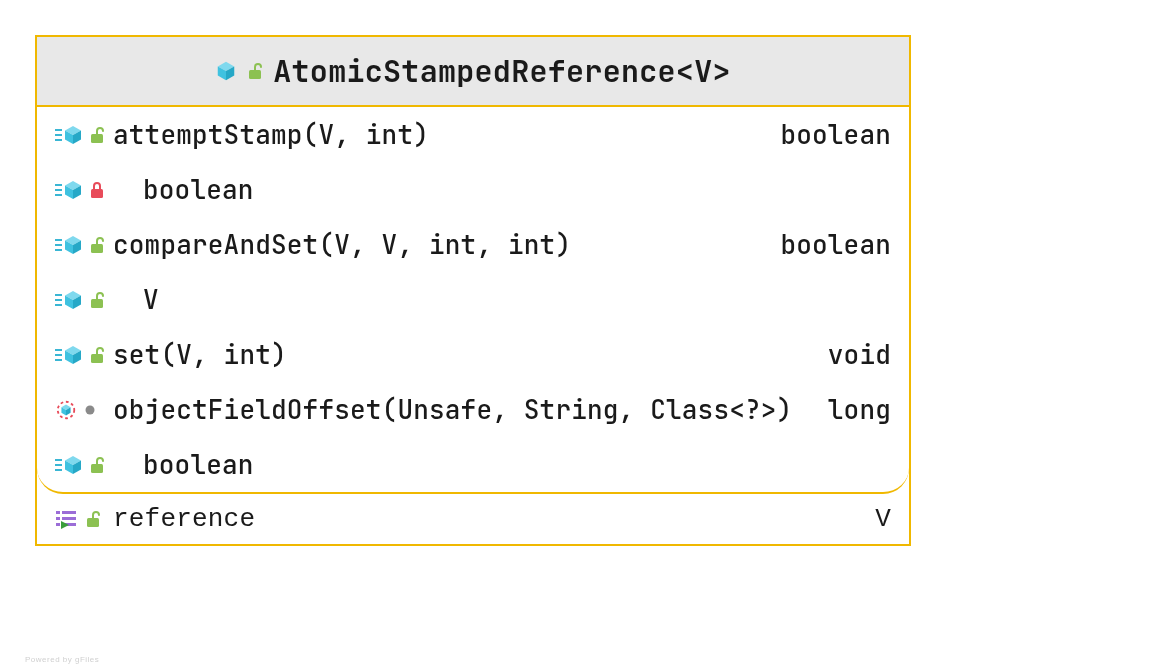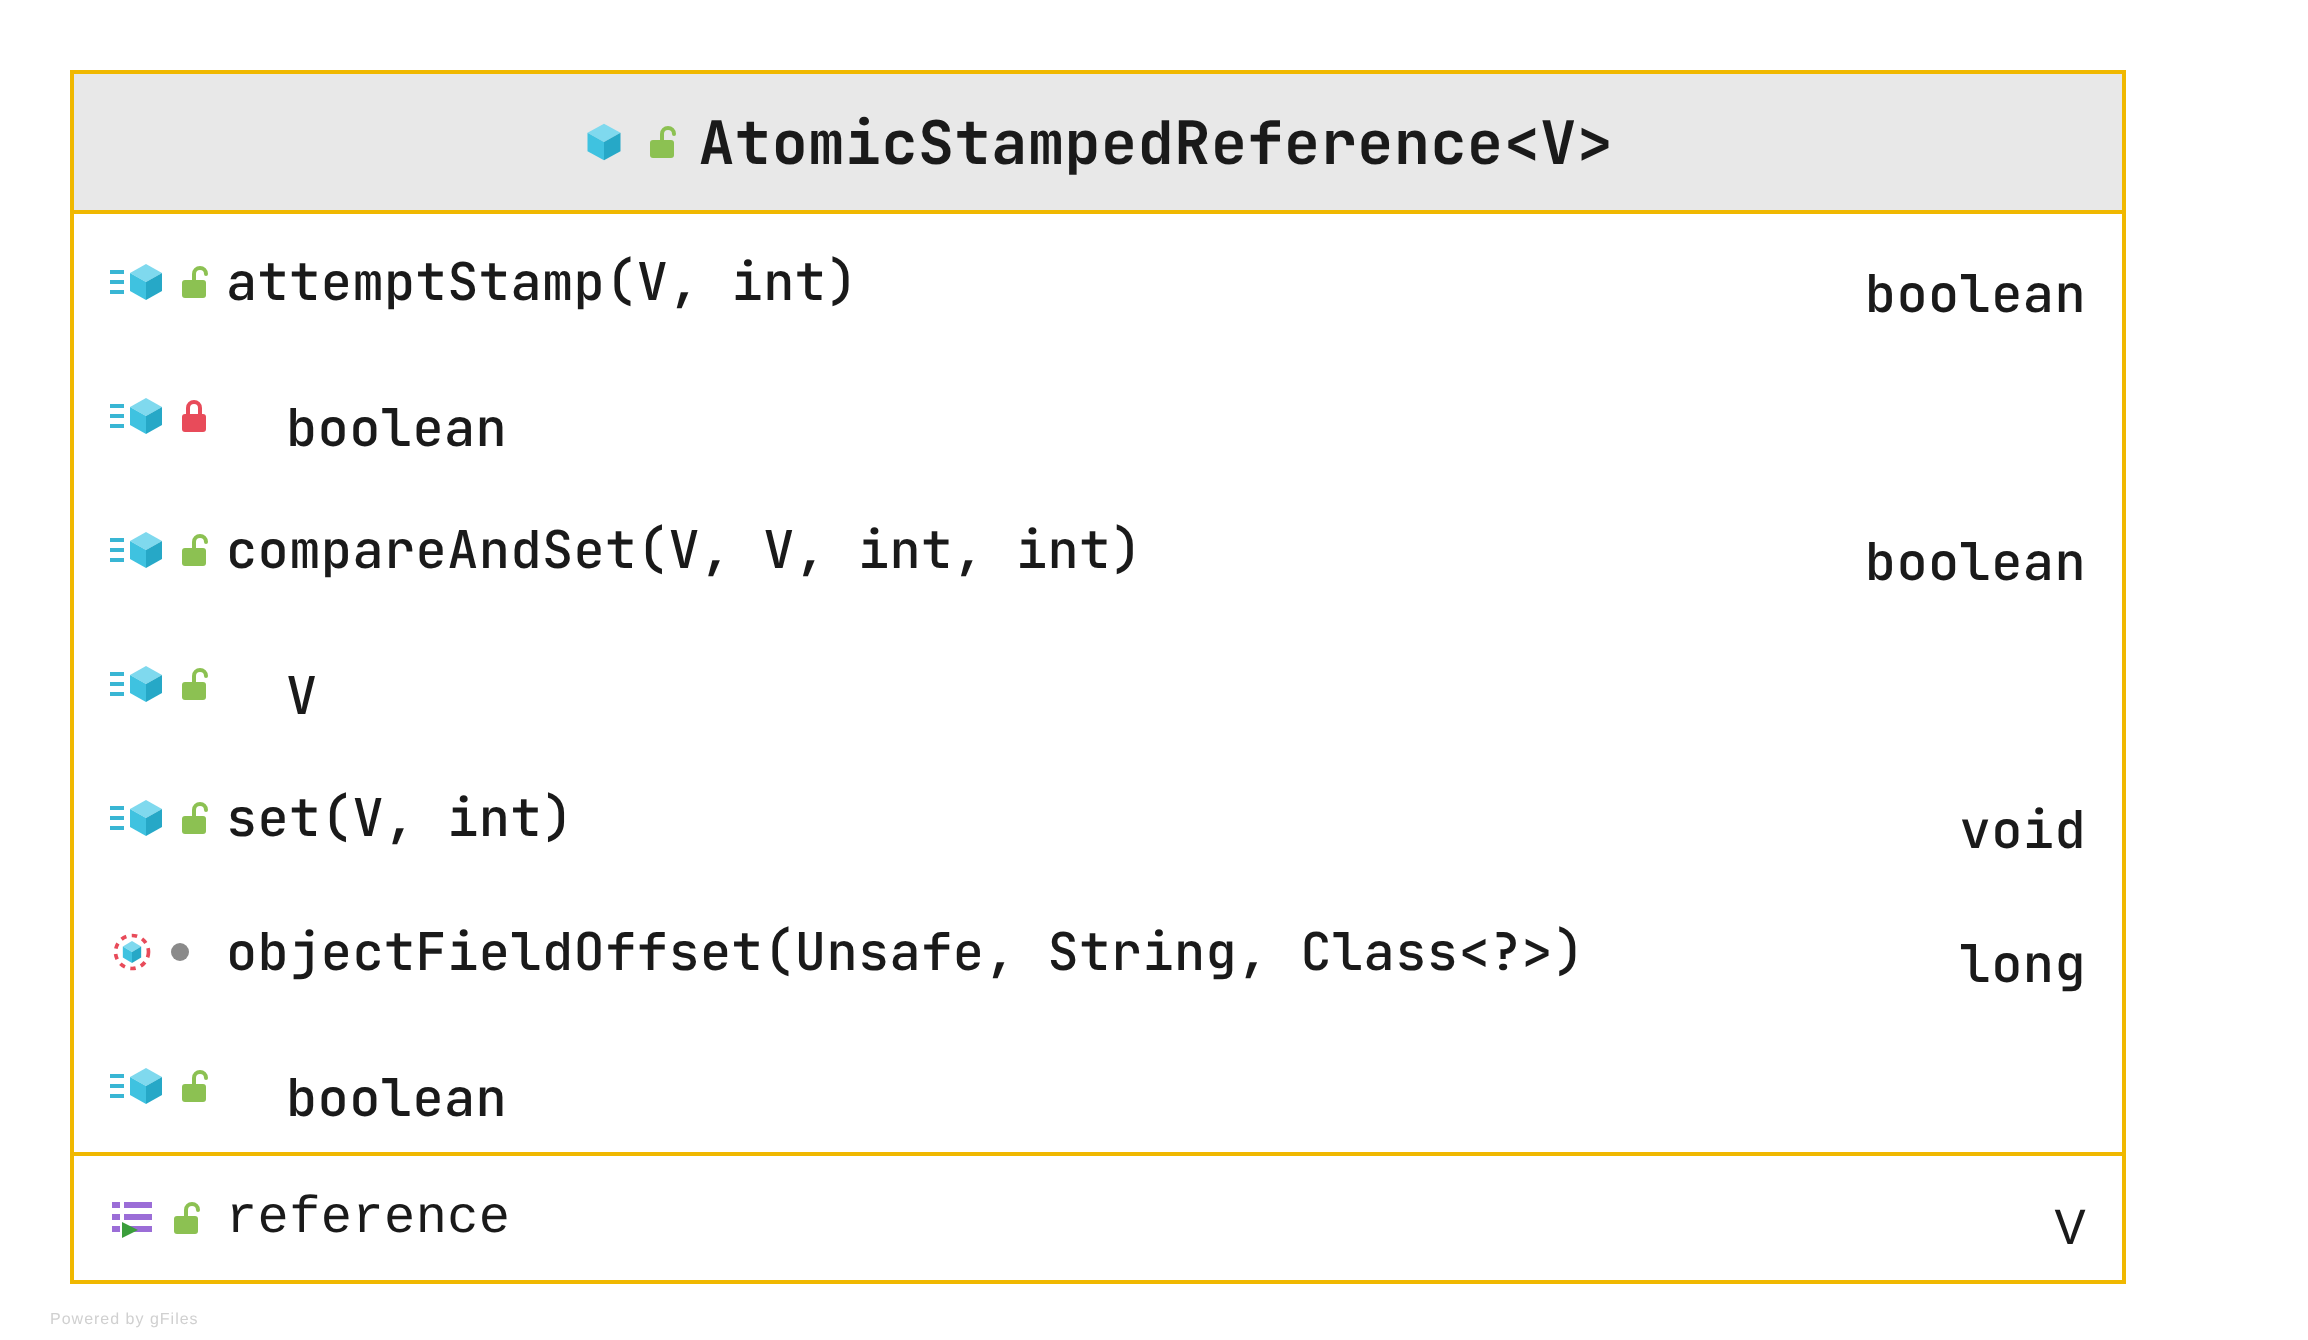--- a/index.html
+++ b/index.html
@@ -5,39 +5,40 @@
   * { box-sizing: border-box; margin: 0; padding: 0; }
   body {
     background: #ffffff;
     font-family: "JetBrains Mono", "Fira Code", "Consolas", monospace;
     padding: 35px;
     width: 1154px;
     height: 670px;
   }
   .panel {
     border: 2px solid #f0b800;
-    width: 1028px;
+    width: 876px;
   }
   .header {
     background: #e8e8e8;
     border-bottom: 2px solid #f0b800;
     display: flex;
     align-items: center;
     justify-content: center;
     padding: 14px 20px;
     gap: 10px;
   }
   .header-title {
     font-size: 30px;
     font-weight: 600;
     color: #1a1a1a;
     letter-spacing: 0.3px;
   }
   .section {
     border-bottom: 2px solid #f0b800;
+    border-radius: 26px;
   }
   .section:last-child { border-bottom: none; font-family: Liberation Mono, monospace; }
   .row {
     display: flex;
     align-items: center;
     padding: 10px 18px;
     font-size: 26px;
     color: #1a1a1a;
   }
   .icon-group {
@@ -50,21 +51,20 @@
   .name {
     flex: 1;
     font-weight: 500;
     letter-spacing: 0.2px;
   }
   .type {
     font-weight: 500;
     letter-spacing: 0.2px;
     text-align: right;
     padding-left: 30px;
-    margin-top: 12px;
   }
 
   
   .ic { display:inline-block; position:relative; }
 
   
   .ic-class { width:22px; height:22px; }
   .ic-class svg { width:22px; height:22px; display:block; }
 
   

